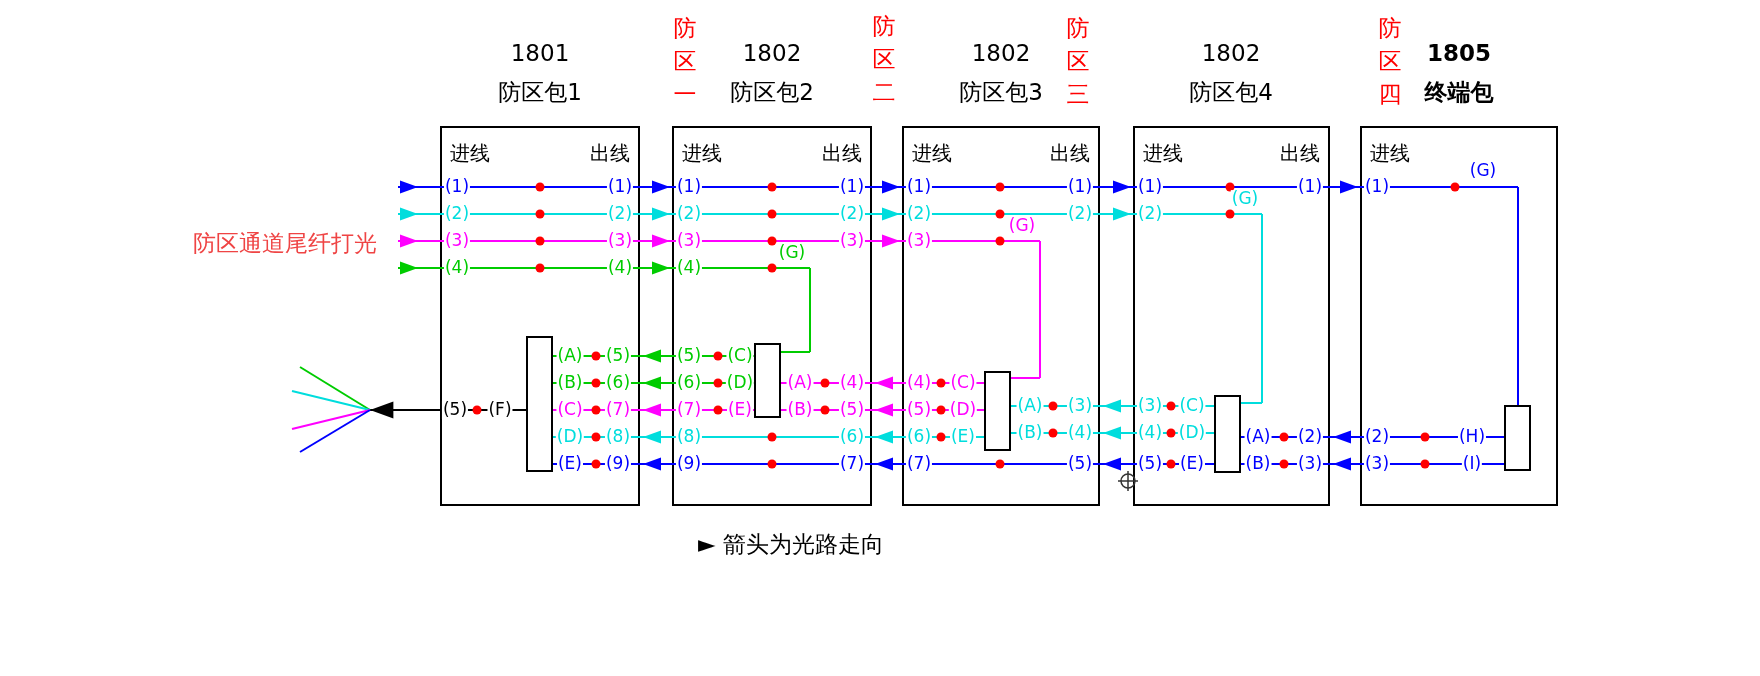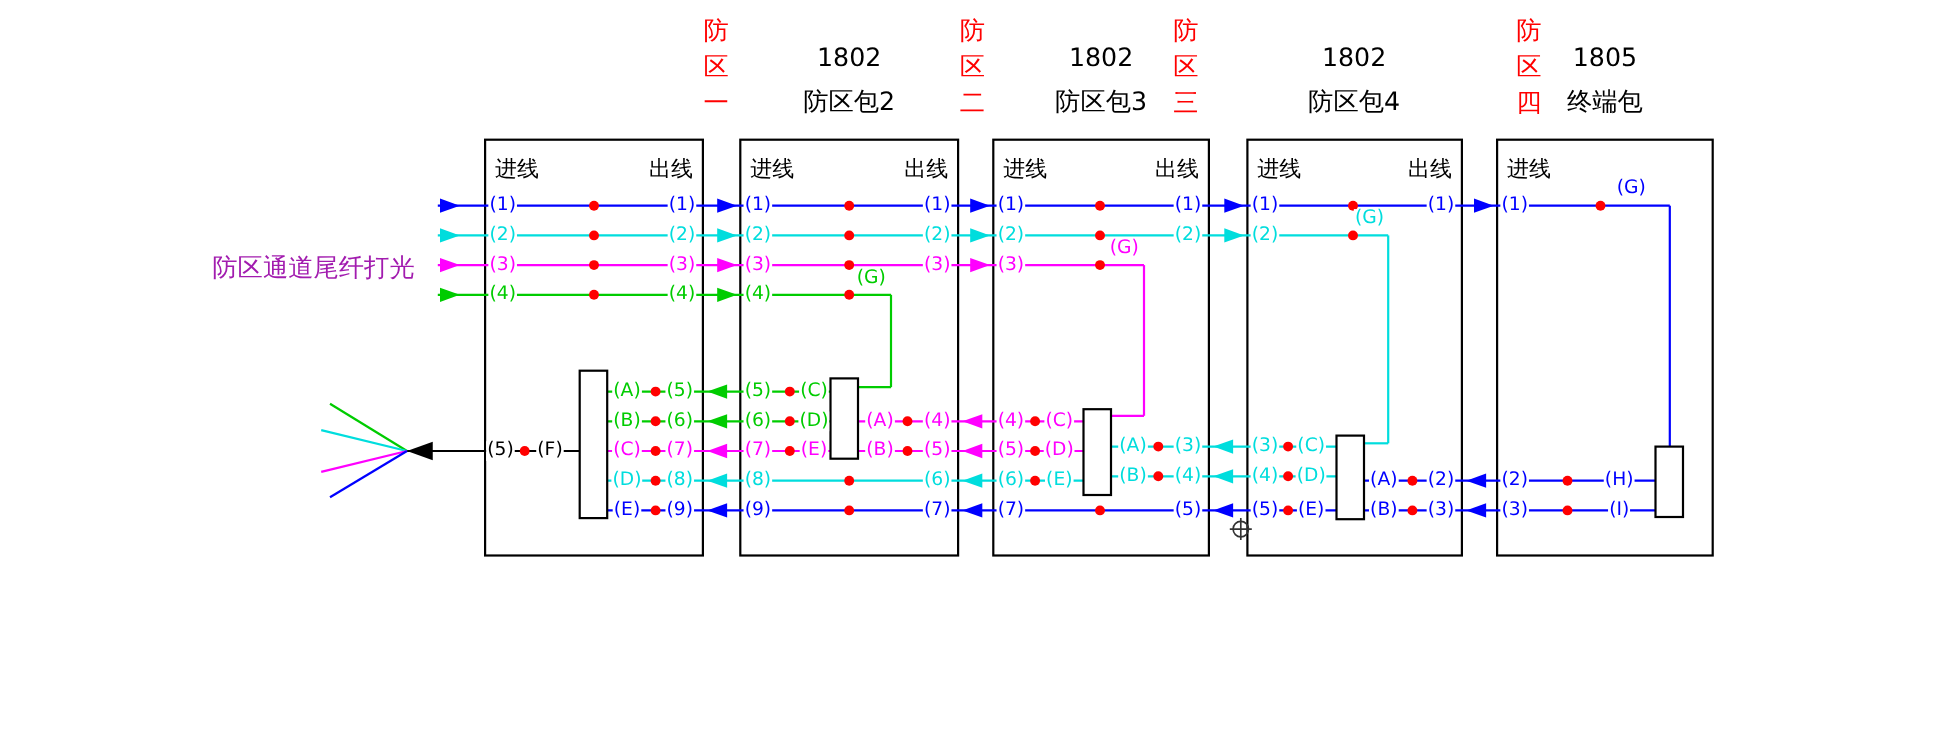--- a/index.html
+++ b/index.html
@@ -10,49 +10,53 @@
   .io-label{position:absolute;top:12px;font-size:20px;color:#000;white-space:nowrap;}
   .io-in{left:8px;}
   .io-out{right:8px;}
   .pkg-header{position:absolute;top:40px;transform:translateX(-50%);text-align:center;
               font-size:23px;color:#000;white-space:nowrap;}
   .pkg-model{margin-bottom:11px;}
   .zone-div{position:absolute;top:12px;width:25px;transform:translateX(-50%);
             color:#ff0000;font-size:23px;line-height:33px;text-align:center;word-break:break-all;}
   .fiber-label{position:absolute;transform:translate(-50%,-50%);background:#fff;
                font-size:17px;line-height:1.05;padding:0 1px;white-space:nowrap;}
-  .side-label{position:absolute;font-size:23px;color:#a21caf;white-space:nowrap;}
+  .side-label{position:absolute;font-size:23px;color:#ef4444;white-space:nowrap;}
   .legend{position:absolute;font-size:23px;color:#000;white-space:nowrap;}
   svg.overlay{position:absolute;left:0;top:0;}
 </style>
 </head>
 <body>
 
 <div class="canvas">
   <div class="layer">
+      <div class="pkg-header" style="left: 540px;">
+        <div class="pkg-model">1801</div>
+        <div class="pkg-name">防区包1</div>
+      </div>
       <div class="pkg-header" style="left: 772px;">
         <div class="pkg-model">1802</div>
         <div class="pkg-name">防区包2</div>
       </div>
       <div class="pkg-header" style="left: 1001px;">
         <div class="pkg-model">1802</div>
         <div class="pkg-name">防区包3</div>
       </div>
       <div class="pkg-header" style="left: 1231px;">
         <div class="pkg-model">1802</div>
         <div class="pkg-name">防区包4</div>
       </div>
-      <div class="pkg-header" style="left: 1459px;">
+      <div class="pkg-header" style="left: 1459px; font-weight: bold;">
         <div class="pkg-model">1805</div>
         <div class="pkg-name">终端包</div>
       </div>
     </div>
   <div class="layer">
-      <div class="zone-div" style="left: 651px;">防区一</div>
-      <div class="zone-div" style="left: 884px;">防区二</div>
+      <div class="zone-div" style="left: 685px;">防区一</div>
+      <div class="zone-div" style="left: 884px; font-family: Liberation Mono, monospace;">防区二</div>
       <div class="zone-div" style="left: 1078px;">防区三</div>
       <div class="zone-div" style="left: 1344px; margin-left: 46px;">防区四</div>
     </div>
   <div class="layer">
       <div class="pkg-box" style="left: 440px; top: 126px; width: 200px; height: 380px;">
         <div class="io-label io-in">进线</div>
         <div class="io-label io-out">出线</div>
       </div>
       <div class="pkg-box" style="left: 672px; top: 126px; width: 200px; height: 380px;">
         <div class="io-label io-in">进线</div>
@@ -254,13 +258,14 @@
       <div class="fiber-label" style="left: 1258px; top: 464px; color: rgb(0, 0, 255);">(B)</div>
       <div class="fiber-label" style="left: 1310px; top: 464px; color: rgb(0, 0, 255);">(3)</div>
       <div class="fiber-label" style="left: 1377px; top: 437px; color: rgb(0, 0, 255);">(2)</div>
       <div class="fiber-label" style="left: 1472px; top: 437px; color: rgb(0, 0, 255);">(H)</div>
       <div class="fiber-label" style="left: 1377px; top: 464px; color: rgb(0, 0, 255);">(3)</div>
       <div class="fiber-label" style="left: 1472px; top: 464px; color: rgb(0, 0, 255);">(I)</div>
     </div>
 
   <div class="side-label" style="left:193px;top:228px;">防区通道尾纤打光</div>
 
+  <div class="legend" style="left:698px;top:529px;">► 箭头为光路走向</div>
 </div>
 
 </body></html>

